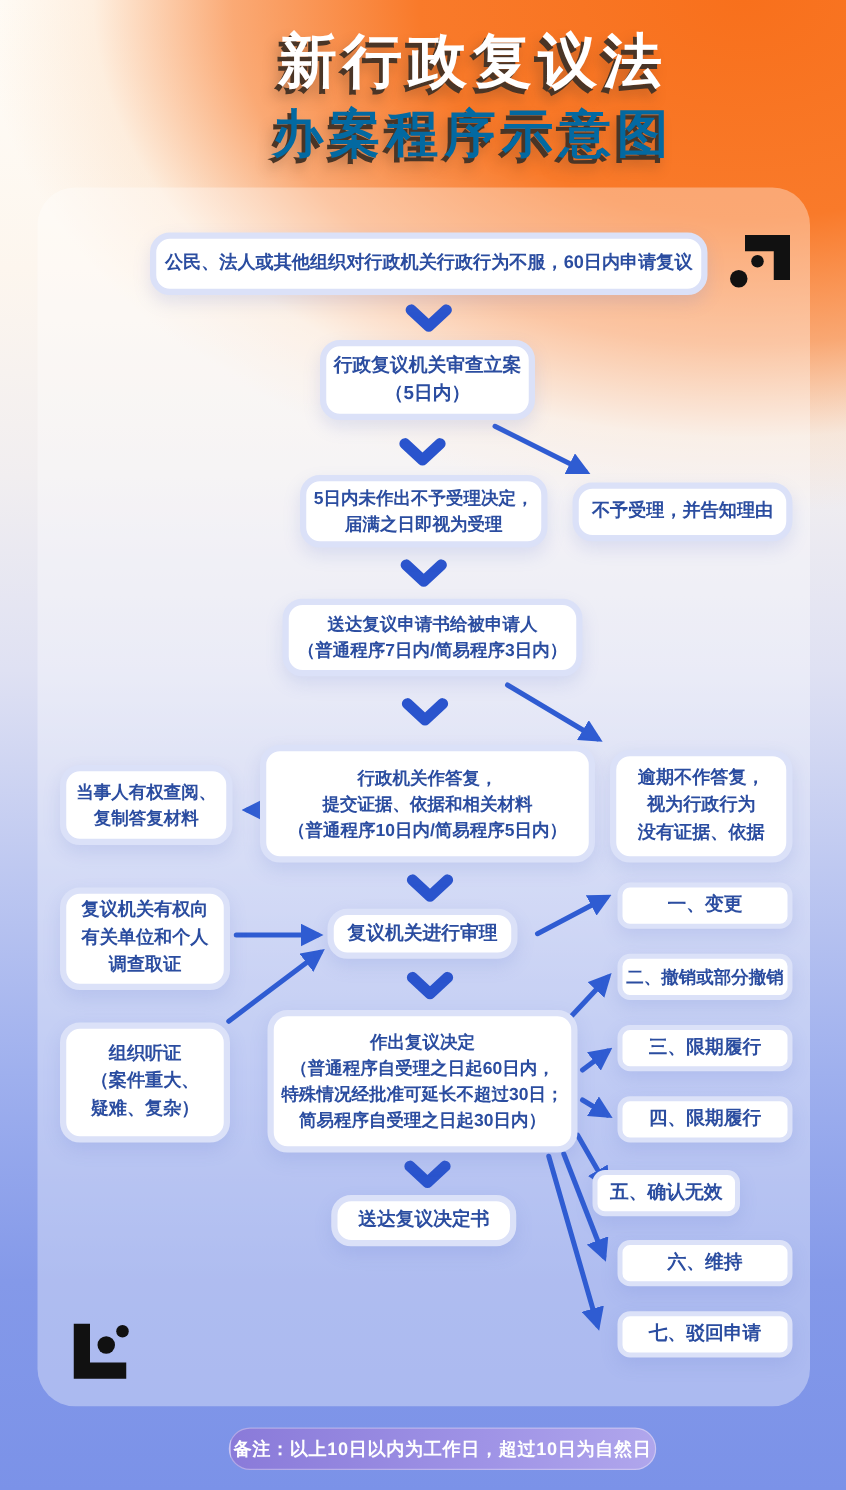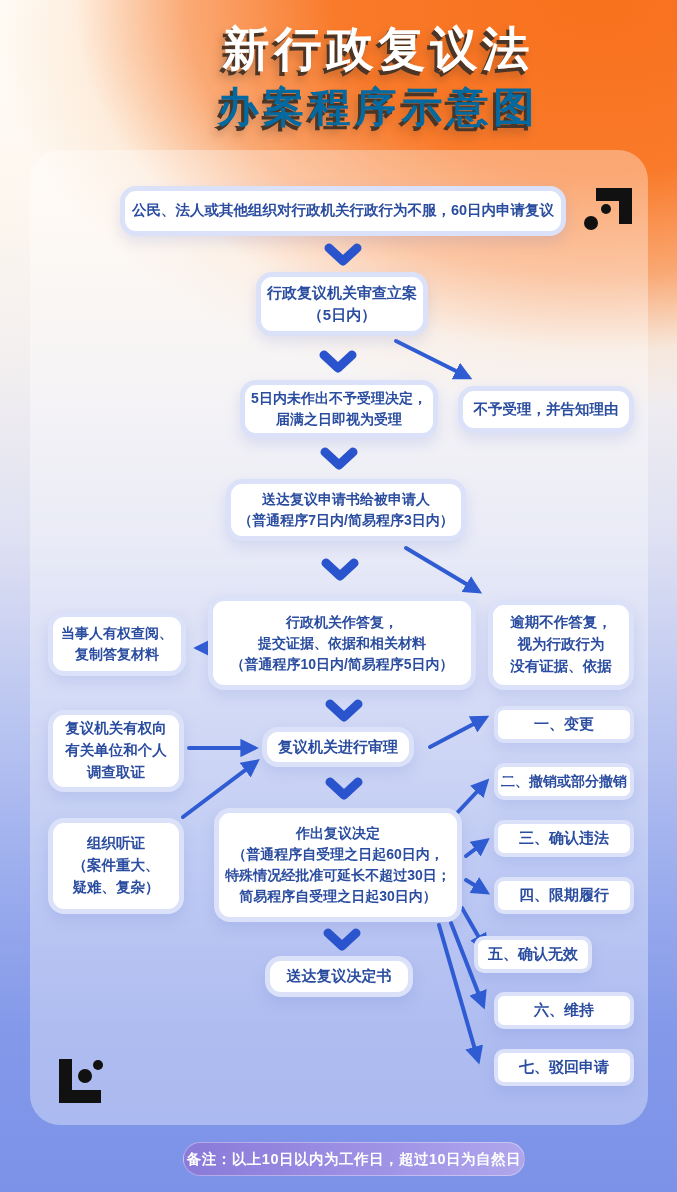--- a/index.html
+++ b/index.html
@@ -112,21 +112,21 @@
 （案件重大、
 疑难、复杂）</div>
 <div class="box" style="left:214px;top:808px;width:248px;height:114px;font-size:14px">作出复议决定
 （普通程序自受理之日起60日内，
 特殊情况经批准可延长不超过30日；
 简易程序自受理之日起30日内）</div>
 <div class="box" style="left:265px;top:956px;width:148px;height:41px;font-size:15px">送达复议决定书</div>
 
 <div class="box outcome" style="left:494px;top:706px;width:140px;height:37px;font-size:15px">一、变更</div>
 <div class="box outcome" style="left:494px;top:763px;width:140px;height:37px;font-size:14px">二、撤销或部分撤销</div>
-<div class="box outcome" style="left:494px;top:820px;width:140px;height:37px;font-size:15px">三、确认违法</div>
+<div class="box outcome" style="left:494px;top:820px;width:140px;height:37px;font-size:15px">三、限期履行</div>
 <div class="box outcome" style="left:494px;top:877px;width:140px;height:37px;font-size:15px">四、限期履行</div>
 <div class="box outcome" style="left:474px;top:936px;width:118px;height:37px;font-size:15px">五、确认无效</div>
 <div class="box outcome" style="left:494px;top:992px;width:140px;height:37px;font-size:15px">六、维持</div>
 <div class="box outcome" style="left:494px;top:1049px;width:140px;height:37px;font-size:15px">七、驳回申请</div>
 
 <svg class="logo" style="left:578px;top:182px" width="60" height="52">
   <path d="M18 6 H54 V42 H41 V19 H18 Z" fill="#111111"></path>
   <circle cx="13" cy="41" r="7" fill="#111111"></circle>
   <circle cx="28" cy="27" r="5" fill="#111111"></circle>
 </svg>

